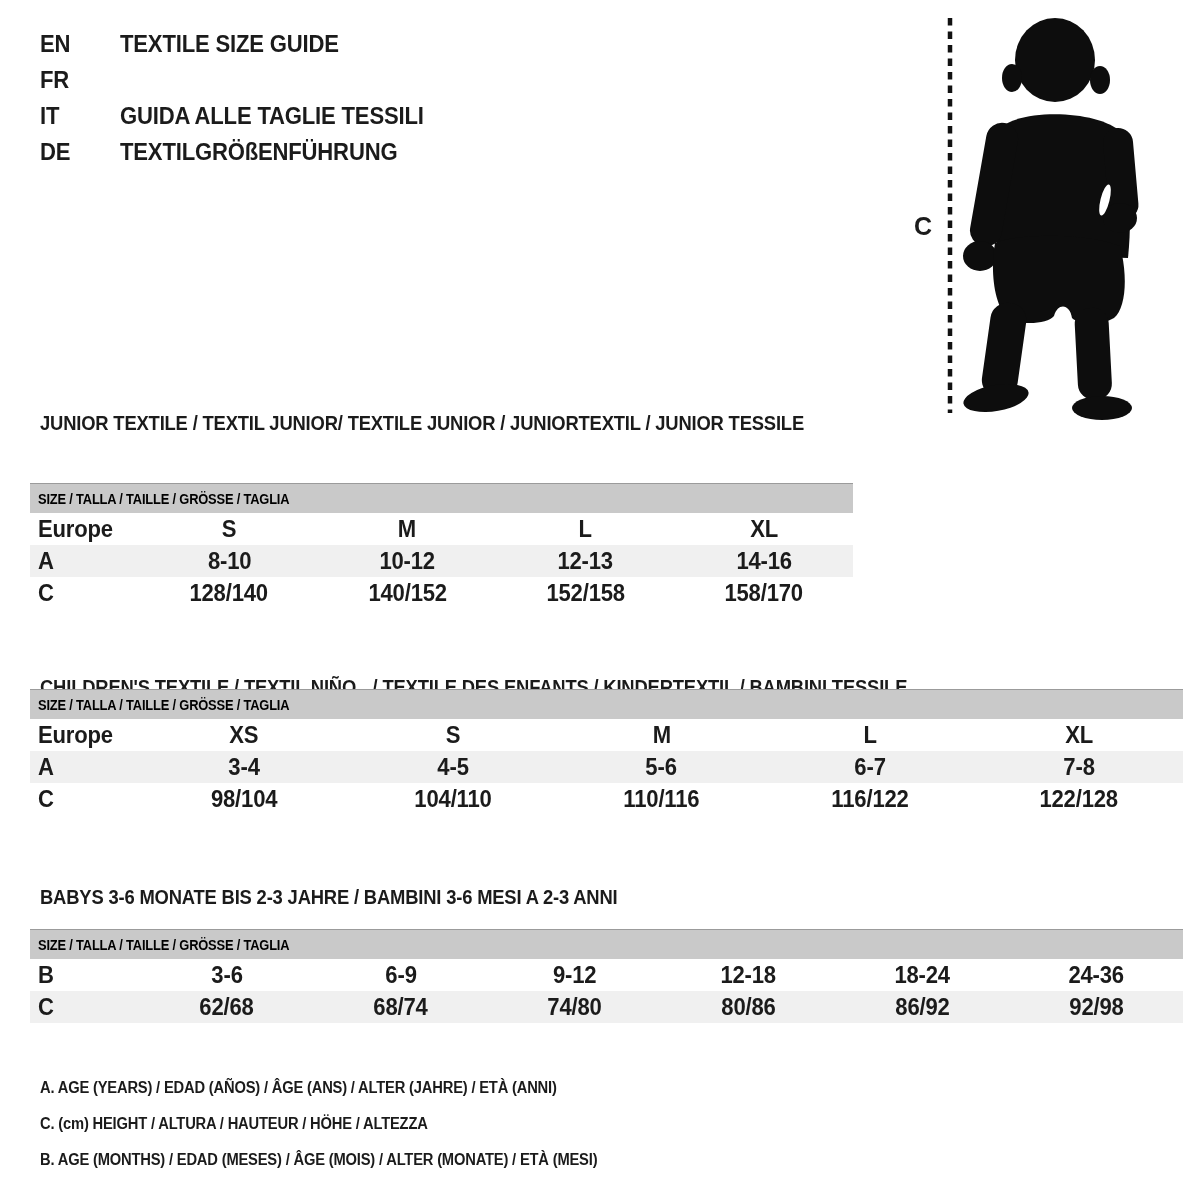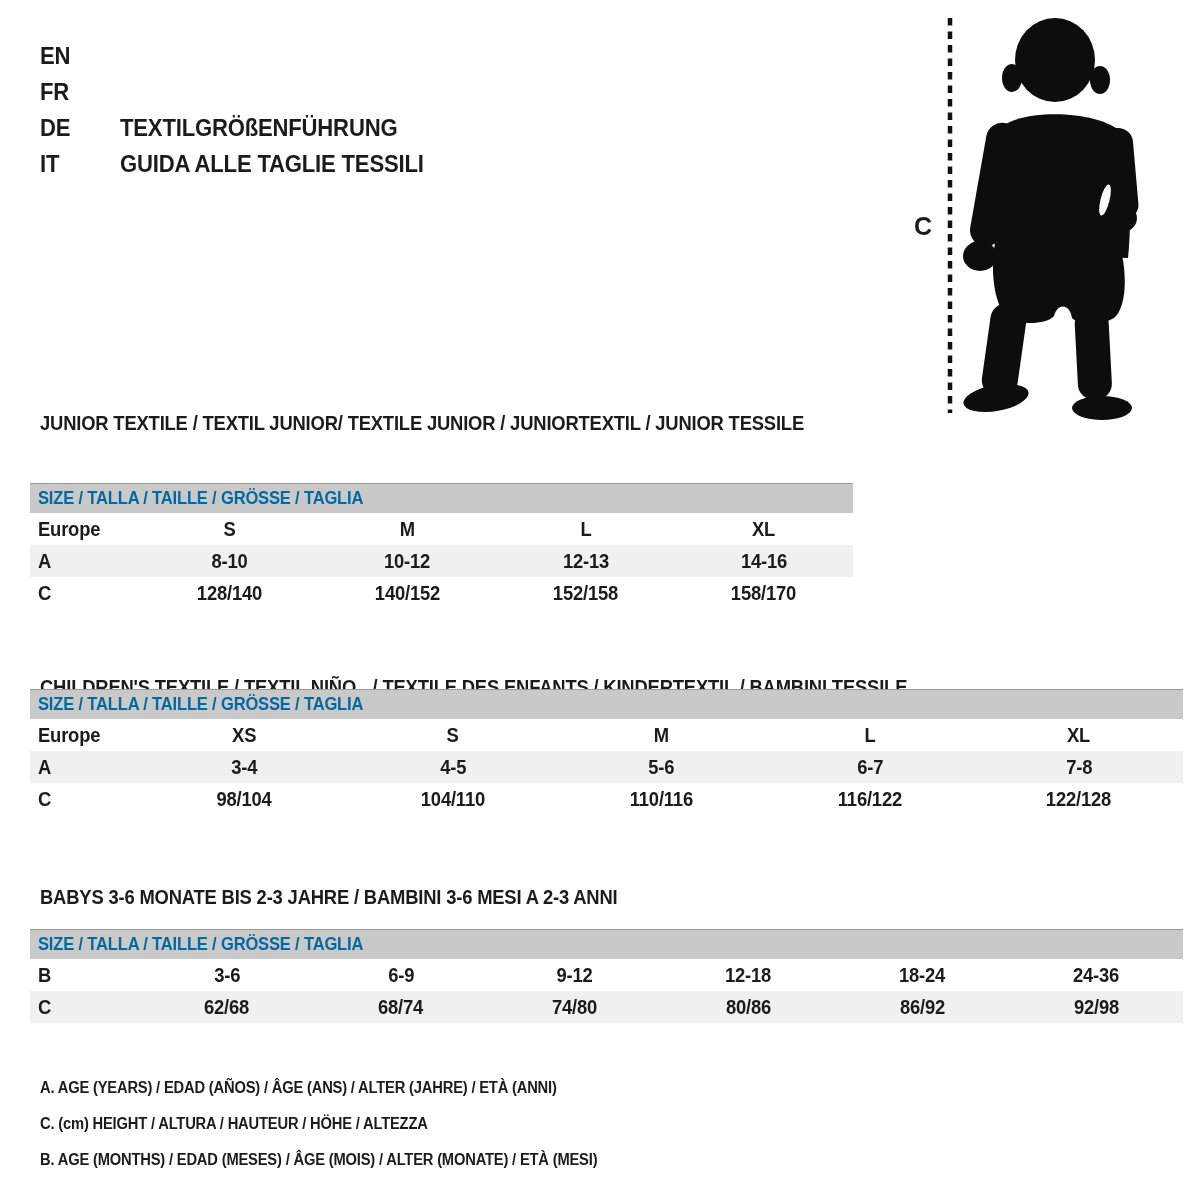--- a/index.html
+++ b/index.html
@@ -9,68 +9,69 @@
     color:var(--text,#1b1b1b);
     -webkit-font-smoothing:antialiased;
   }
   .page{position:absolute;inset:0;background:#fff;}
 
   
   .cond-l{display:inline-block;transform:scaleX(0.92);transform-origin:0 60%;white-space:nowrap;letter-spacing:-0.2px;}
   .cond-c{display:inline-block;transform:scaleX(0.92);transform-origin:50% 60%;white-space:nowrap;letter-spacing:-0.2px;}
 
   
-  .langs{position:absolute;left:40px;top:26px;margin-top:12px;}
+  .langs{position:absolute;left:40px;top:26px;}
   .lang-row{display:flex;height:36px;align-items:center;font-size:24px;font-weight:700;}
   .lang-code{width:80px;}
 
   
   .figure-svg{position:absolute;left:900px;top:10px;width:260px;height:415px;}
   .c-label{position:absolute;left:914px;top:212px;font-size:25px;font-weight:700;}
 
   
   .sec-title{position:absolute;left:40px;font-size:20px;font-weight:700;}
   .sec-title .sub{font-size:13px;vertical-align:-4px;}
 
   
   .tbl{position:absolute;left:30px;}
   .tbl-head{
     height:29px;background:var(--bar-gray,#c9c9c9);
     border-top:1px solid #9b9b9b;
     display:flex;align-items:center;padding-left:8px;
-    font-size:18px;font-weight:700;color:#0369a1;
+    font-size:14px;font-weight:700;color:#000000;
   }
-  .tbl-row{display:flex;height:32px;align-items:center;font-size:20px;font-weight:700;}
+  .tbl-row{display:flex;height:32px;align-items:center;font-size:24px;font-weight:700;}
   .tbl-row.shaded{background:var(--row-gray,#f0f0f0);}
   .tbl-row .lbl{width:110px;padding-left:8px;box-sizing:border-box;}
   .tbl-row .cell{flex:1;text-align:center;}
 
   
   .legend{position:absolute;left:40px;top:1070px;}
   .legend-line{height:36px;display:flex;align-items:center;font-size:16px;font-weight:700;}
 </style>
 </head>
 <body>
 
 <div class="page">
 
   <div class="langs">
     <div class="lang-row">
       <span class="lang-code"><span class="cond-l">EN</span></span>
+      <span><span class="cond-l">TEXTILE SIZE GUIDE</span></span>
     </div>
     <div class="lang-row">
       <span class="lang-code"><span class="cond-l">FR</span></span>
+    </div>
+    <div class="lang-row">
+      <span class="lang-code"><span class="cond-l">IT</span></span>
+      <span><span class="cond-l">GUIDA ALLE TAGLIE TESSILI</span></span>
     </div>
     <div class="lang-row">
       <span class="lang-code"><span class="cond-l">DE</span></span>
       <span><span class="cond-l">TEXTILGRÖßENFÜHRUNG</span></span>
-    </div>
-    <div class="lang-row">
-      <span class="lang-code"><span class="cond-l">IT</span></span>
-      <span><span class="cond-l">GUIDA ALLE TAGLIE TESSILI</span></span>
     </div>
   </div>
 
   <span class="c-label">C</span>
   <svg class="figure-svg" viewBox="0 0 260 415" xmlns="http://www.w3.org/2000/svg">
 
     <line x1="50" y1="8" x2="50" y2="403" stroke="#111" stroke-width="4.5" stroke-dasharray="7.5 6"></line>
     <g fill="#0d0d0d" transform="translate(62,8)">
 
       <ellipse cx="93" cy="42" rx="40" ry="42"></ellipse>

